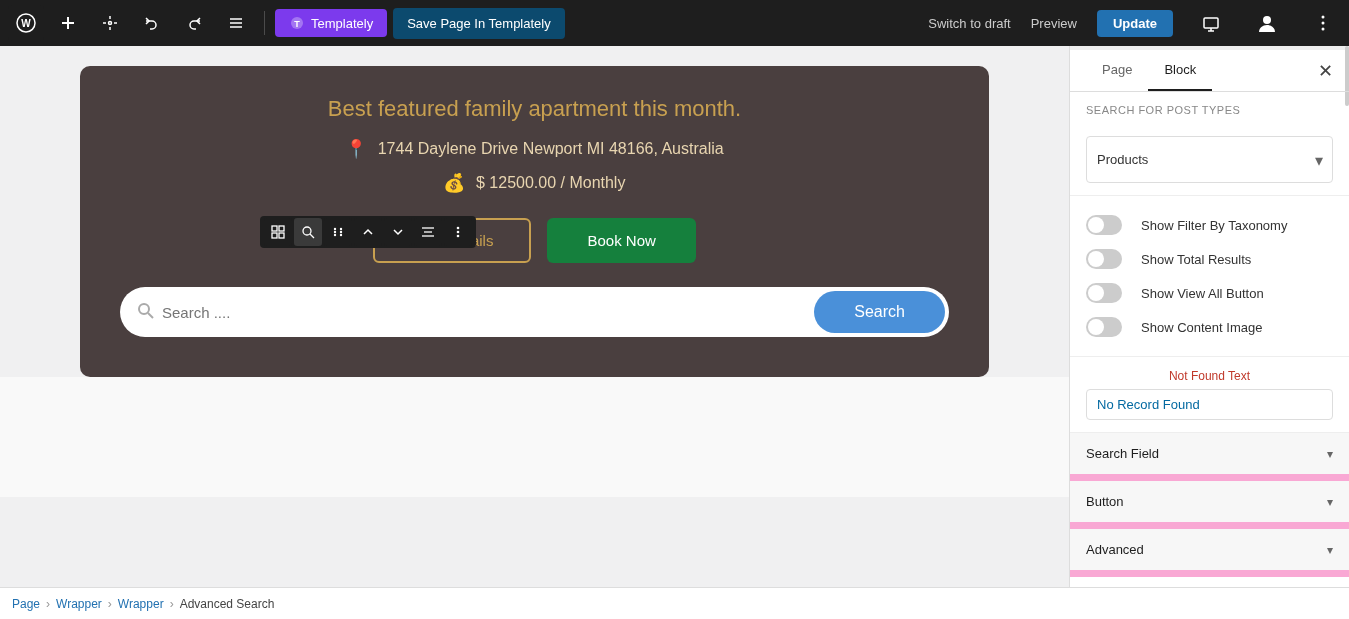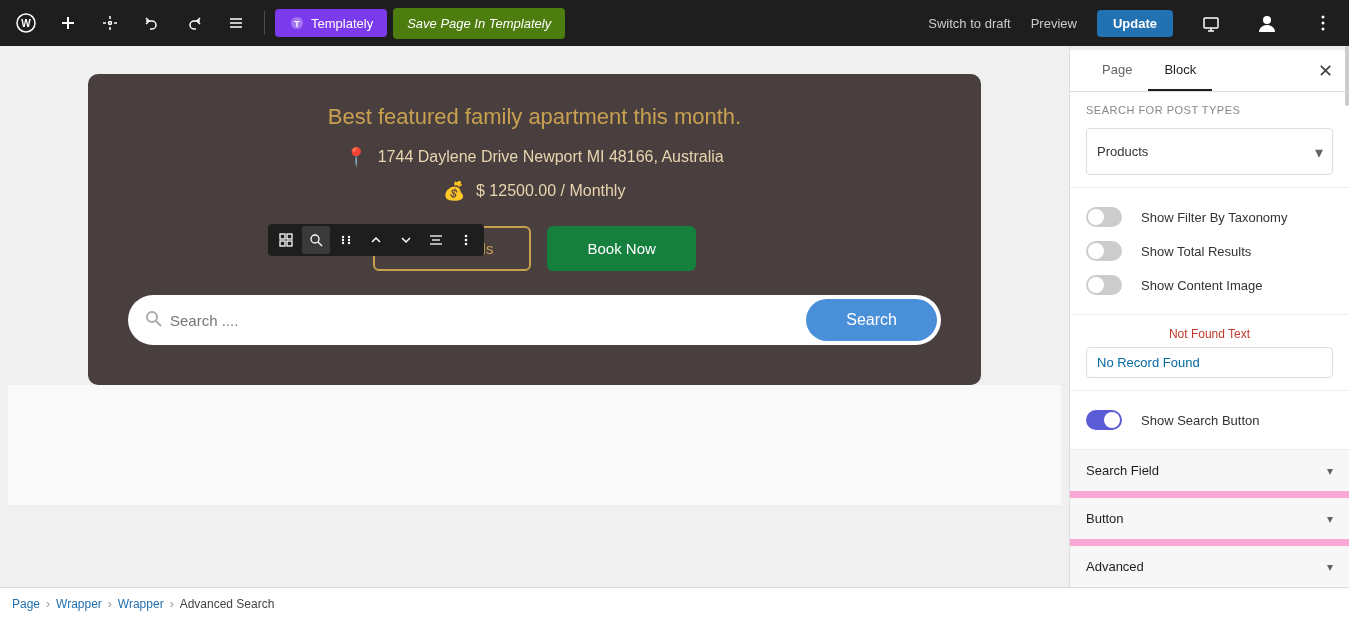--- a/index.html
+++ b/index.html
@@ -40,29 +40,28 @@
       color: #fff;
       border: none;
       border-radius: 4px;
       padding: 6px 14px;
       cursor: pointer;
       font-size: 13px;
       display: flex; align-items: center; gap: 6px;
       font-weight: 500;
     }
     .toolbar-save-templately {
-      background: #4d7c0f;
+      background: #0c4a6e;
       color: #fff;
       border: none;
       border-radius: 4px;
       padding: 8px 14px;
       cursor: pointer;
       font-size: 13px;
       font-weight: 500;
-      font-style: italic;
     }
     .toolbar-right {
       margin-left: auto;
       display: flex; align-items: center; gap: 20px;
     }
     .toolbar-switch-draft {
       background: transparent;
       border: none;
       color: #ccc;
       font-size: 13px;
@@ -105,21 +104,21 @@
     
     .canvas-area {
       flex: 1;
       background: #f0f0f1;
       overflow: auto;
       position: relative;
     }
 
     .canvas-content {
       margin: 0 auto;
-      padding: 8px;
+      padding: 0;
     }
 
     
     .dark-section {
       background: #4a3f3f;
       border-radius: 10px;
       margin: 0 80px;
       padding: 30px 40px 40px;
       position: relative;
     }
@@ -312,21 +311,21 @@
     }
 
     .panel-section {
       padding: 12px 16px;
       border-bottom: 1px solid #eee;
     }
 
     .panel-label {
       font-size: 11px;
       color: #888;
-      margin-bottom: 12px;
+      margin-bottom: 20px;
       font-weight: 500;
       text-transform: uppercase;
       letter-spacing: 0.5px;
     }
 
     .panel-select {
       width: 100%;
       padding: 15px 10px;
       border: 1px solid #ddd;
       border-radius: 4px;
@@ -637,42 +636,40 @@
           <span class="toggle-label">Show Filter By Taxonomy</span>
         </div>
 
         <div class="toggle-row">
           <div class="toggle-switch off">
             <div class="toggle-knob"></div>
           </div>
           <span class="toggle-label">Show Total Results</span>
         </div>
 
+        <div class="toggle-row">
+          <div class="toggle-switch off">
+            <div class="toggle-knob"></div>
+          </div>
+          <span class="toggle-label">Show View All Button</span>
+        </div>
 
         <div class="toggle-row">
           <div class="toggle-switch off">
             <div class="toggle-knob"></div>
           </div>
           <span class="toggle-label">Show Content Image</span>
         </div>
       </div>
 
       <div class="panel-section">
         <div class="not-found-label">Not Found Text</div>
         <input class="not-found-input" type="text" value="No Record Found" style="">
       </div>
 
-      <div class="panel-section">
-        <div class="toggle-row">
-          <div class="toggle-switch on" style="background:#5b5bd6;">
-            <div class="toggle-knob"></div>
-          </div>
-          <span class="toggle-label">Show Search Button</span>
-        </div>
-      </div>
 
       <div class="collapsible-section">
         <div class="collapsible-header">
           <span class="collapsible-header-label">Search Field</span>
           <span class="collapsible-chevron">▾</span>
         </div>
       </div>
 
       <div class="collapsible-section">
         <div class="collapsible-header">

